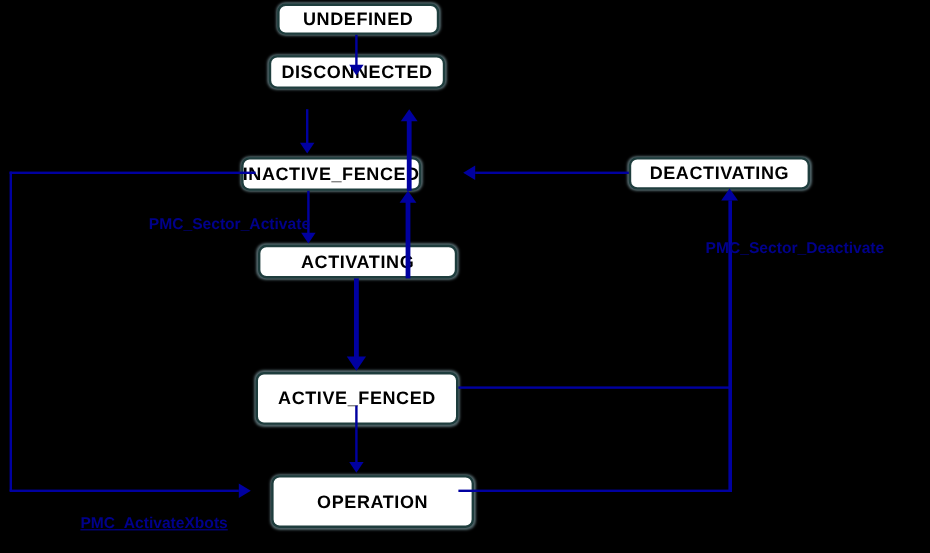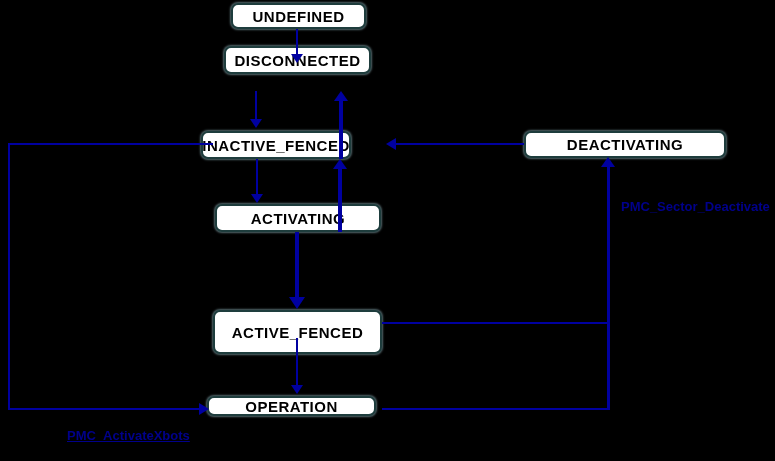--- a/index.html
+++ b/index.html
@@ -26,34 +26,35 @@
 </head>
 <body>
 
 <div class="canvas">
 
   <div class="state" style="left:231px;top:3px;width:135px;height:26px;">UNDEFINED</div>
   <div class="state" style="left:224px;top:46px;width:147px;height:28px;">DISCONNECTED</div>
   <div class="state" style="left:201px;top:131px;width:150px;height:28px;">INACTIVE_FENCED</div>
   <div class="state" style="left:215px;top:204px;width:166px;height:28px;">ACTIVATING</div>
   <div class="state" style="left:213px;top:310px;width:169px;height:44px;">ACTIVE_FENCED</div>
-  <div class="state" style="left:207px;top:396px;width:169px;height:20px;">OPERATION</div>
-  <div class="state" style="left:524px;top:131px;width:202px;height:27px;">DEACTIVATING</div>
+  <div class="state" style="left:226px;top:396px;width:169px;height:44px;">OPERATION</div>
+  <div class="state" style="left:524px;top:131px;width:151px;height:27px;">DEACTIVATING</div>
 
   <div class="ln" style="left:296px;top:29px;width:2px;height:26px;"></div>
   <div class="ah down" style="left:291px;top:54px;"></div>
 
   <div class="ln" style="left:255px;top:91px;width:2px;height:29px;"></div>
   <div class="ah down" style="left:250px;top:119px;"></div>
 
   <div class="ah up" style="left:334px;top:91px;"></div>
   <div class="ln" style="left:339px;top:100px;width:4px;height:59px;"></div>
 
   <div class="ln" style="left:256px;top:159px;width:2px;height:36px;"></div>
   <div class="ah down" style="left:251px;top:194px;"></div>
+  <div class="elabel" style="left:124px;top:179px;">PMC_Sector_Activate</div>
 
   <div class="ah up" style="left:333px;top:159px;"></div>
   <div class="ln" style="left:338px;top:168px;width:4px;height:64px;"></div>
 
   <div class="ln" style="left:295px;top:232px;width:4px;height:66px;"></div>
   <div class="ah down big" style="left:289px;top:297px;"></div>
 
   <div class="ln" style="left:296px;top:338px;width:2px;height:48px;"></div>
   <div class="ah down" style="left:291px;top:385px;"></div>
 
@@ -64,15 +65,15 @@
   <div class="ln" style="left:8px;top:143px;width:2px;height:266px;"></div>
   <div class="ln" style="left:8px;top:408px;width:191px;height:2px;"></div>
   <div class="ah right" style="left:199px;top:403px;"></div>
   <div class="elabel" style="left:67px;top:428px;text-decoration:underline;">PMC_ActivateXbots</div>
 
   <div class="ln" style="left:382px;top:322px;width:228px;height:2px;"></div>
 
   <div class="ln" style="left:382px;top:408px;width:227px;height:2px;"></div>
   <div class="ln" style="left:607px;top:167px;width:3px;height:243px;"></div>
   <div class="ah up" style="left:601px;top:157px;"></div>
-  <div class="elabel" style="left:588px;top:199px;margin-left:33px;">PMC_Sector_Deactivate</div>
+  <div class="elabel" style="left:588px;top:199px;">PMC_Sector_Deactivate</div>
 
 </div>
 
 </body></html>

